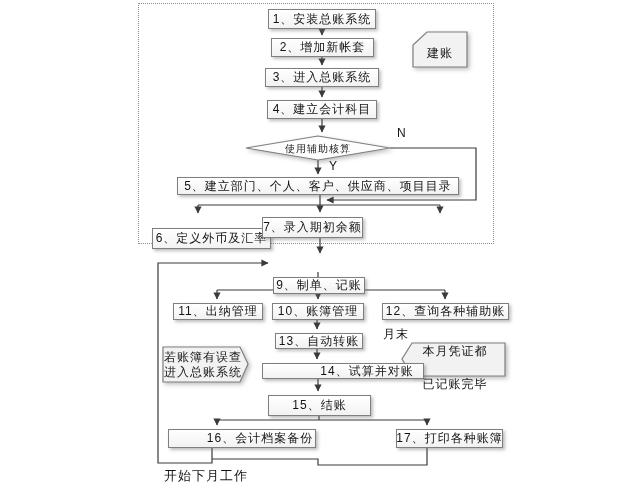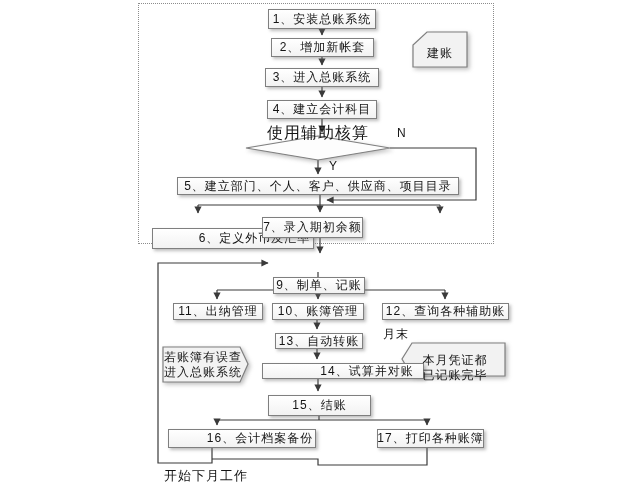--- a/index.html
+++ b/index.html
@@ -17,48 +17,48 @@
     background:linear-gradient(#ffffff,#f2f2f2);
     border:1px solid #7f7f7f;
     box-shadow:2px 2px 3px rgba(110,110,110,.45);
     font-size:12px;line-height:13px;white-space:nowrap;letter-spacing:1px;
   }
   .n1{left:268px;top:9px;width:106px;height:18px;}
   .n2{left:271px;top:38px;width:101px;height:17px;}
   .n3{left:265px;top:68px;width:112px;height:17px;}
   .n4{left:267px;top:100px;width:108px;height:17px;}
   .n5{left:177px;top:177px;width:280px;height:16px;}
-  .n6{left:152px;top:228px;width:117px;height:19px;padding-left:43px;}
+  .n6{left:152px;top:228px;width:117px;height:19px;}
   .n7{left:262px;top:217px;width:99px;height:19px;}
   .n8{left:384px;top:217px;width:102px;height:19px;}
   .n9{left:273px;top:257px;width:90px;height:15px;margin-top:20px;}
   .n10{left:272px;top:303px;width:90px;height:15px;}
   .n11{left:173px;top:303px;width:88px;height:15px;}
   .n12{left:382px;top:303px;width:125px;height:15px;}
   .n13{left:275px;top:333px;width:86px;height:14px;}
   .n14{left:262px;top:363px;width:112px;height:14px;padding-left:48px;}
   .n15{left:268px;top:395px;width:101px;height:19px;}
   .n16{left:168px;top:429px;width:110px;height:17px;padding-left:36px;}
-  .n17{left:377px;top:429px;width:105px;height:17px;}
+  .n17{left:396px;top:429px;width:105px;height:17px;}
   .flabel{position:absolute;font-size:12px;line-height:13px;white-space:nowrap;letter-spacing:1px;}
   .lab-n{left:397px;top:127px;}
   .lab-y{left:329px;top:160px;}
   .lab-monthend{left:383px;top:328px;}
   .lab-nextmonth{left:164px;top:469px;font-size:13px;}
   .callout-text{
     position:absolute;display:flex;flex-direction:column;align-items:center;justify-content:center;
     font-size:12px;line-height:15px;text-align:center;white-space:nowrap;letter-spacing:1px;
   }
   .ct-setup{left:415px;top:33px;width:50px;height:40px;}
   .ct-error{left:163px;top:348px;width:80px;height:33px;}
-  .ct-posted{left:407px;top:344px;width:96px;height:48px;}
+  .ct-posted{left:407px;top:344px;width:96px;height:48px;justify-content:space-between;}
   .dm-text{
-    position:absolute;left:252px;top:126px;width:132px;height:14px;
+    position:absolute;left:252px;top:142px;width:132px;height:14px;
     display:flex;align-items:center;justify-content:center;
-    font-size:16px;letter-spacing:1px;white-space:nowrap;
+    font-size:10px;letter-spacing:1px;white-space:nowrap;
   }
 </style>
 </head>
 <body>
 
 <div class="canvas">
 
   <div class="boundary"></div>
 
   <svg class="wires" viewBox="0 0 641 486">

